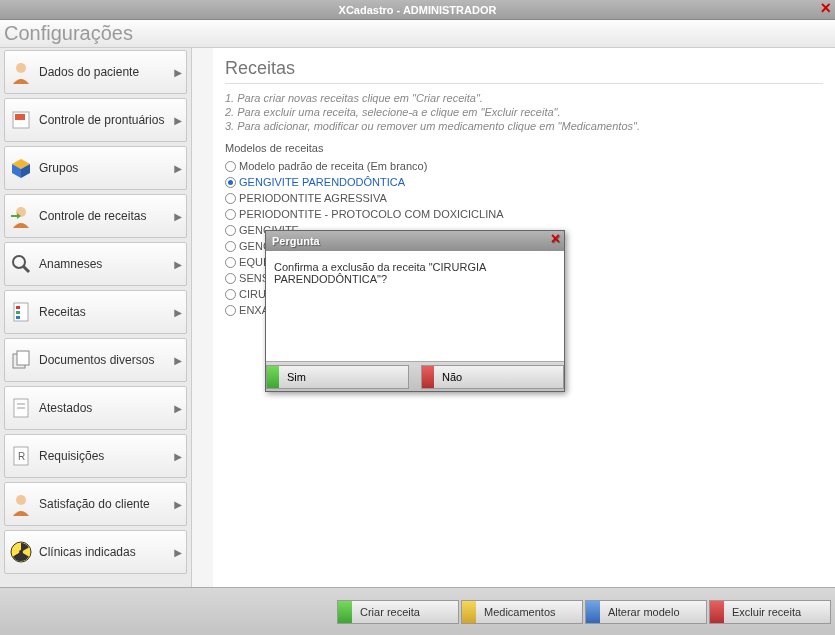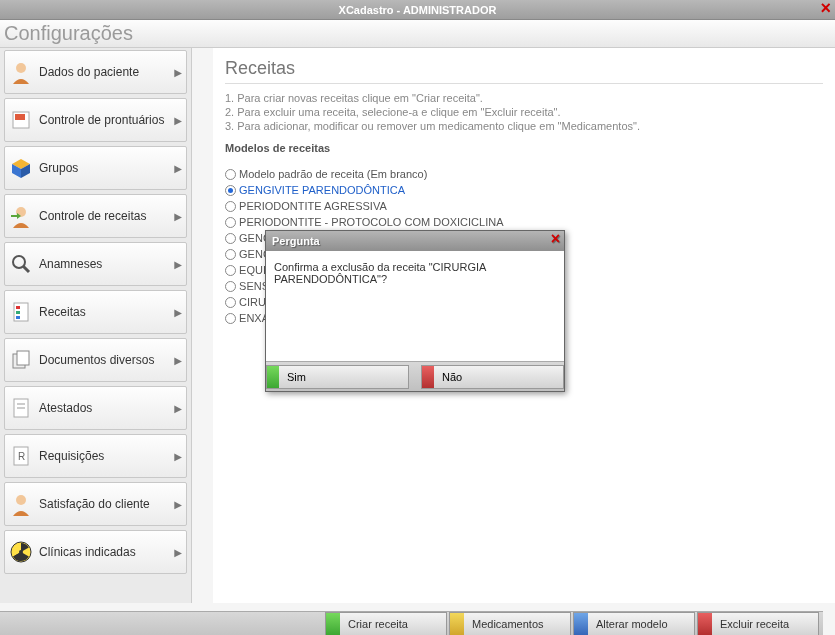--- a/index.html
+++ b/index.html
@@ -65,33 +65,33 @@
   }
   .side-item .arrow {
     margin-left:auto; margin-right:4px;
     color:#777;font-size:10px;
   }
 
   
   .page-title { font-size: 18px; color: #777; margin-bottom: 2px;}
   .divider { height:1px;background:#ddd;margin:4px 0 8px 0; width:100%;}
   .instructions { font-size: 11px; color: #888; margin-bottom: 10px;}
-  .instructions div { margin-bottom: 2px;}
-  .subhead { font-size:11px;font-weight:bold;color:#555; margin-bottom:12px;}
+  .instructions div { margin-bottom: 2px; font-style: italic;}
+  .subhead { font-size:11px;font-weight:normal;color:#555; margin-bottom:4px;}
   .recipe-list { font-size:11px;color:#555;}
   .recipe-row { display:flex;align-items:center;height:16px;}
   .recipe-row.selected span { color:#2060c9;}
   .radio { appearance:none;width:11px;height:11px;border:1px solid #888;border-radius:50%;position:relative;}
   .radio.sel::after{content:"";position:absolute;left:2px;top:2px;width:5px;height:5px;border-radius:50%;background:#2468d8;}
 
   
   .footer {
     position: absolute;
-    bottom: 0; left:0; right:12px;
-    height: 24px;
+    bottom: 0; left:0; right:0;
+    height: 48px;
     background: linear-gradient(to bottom, #d8d8d8, #c4c4c4);
     display:flex;justify-content:flex-end;align-items:center;
     padding-right:4px;
     border-top:1px solid #aaa;
   }
   .fbtn {
     width:122px;height:24px;
     margin-left:2px;
     background:linear-gradient(to bottom,#f4f4f4,#d4d4d4);
     border:1px solid #999;

